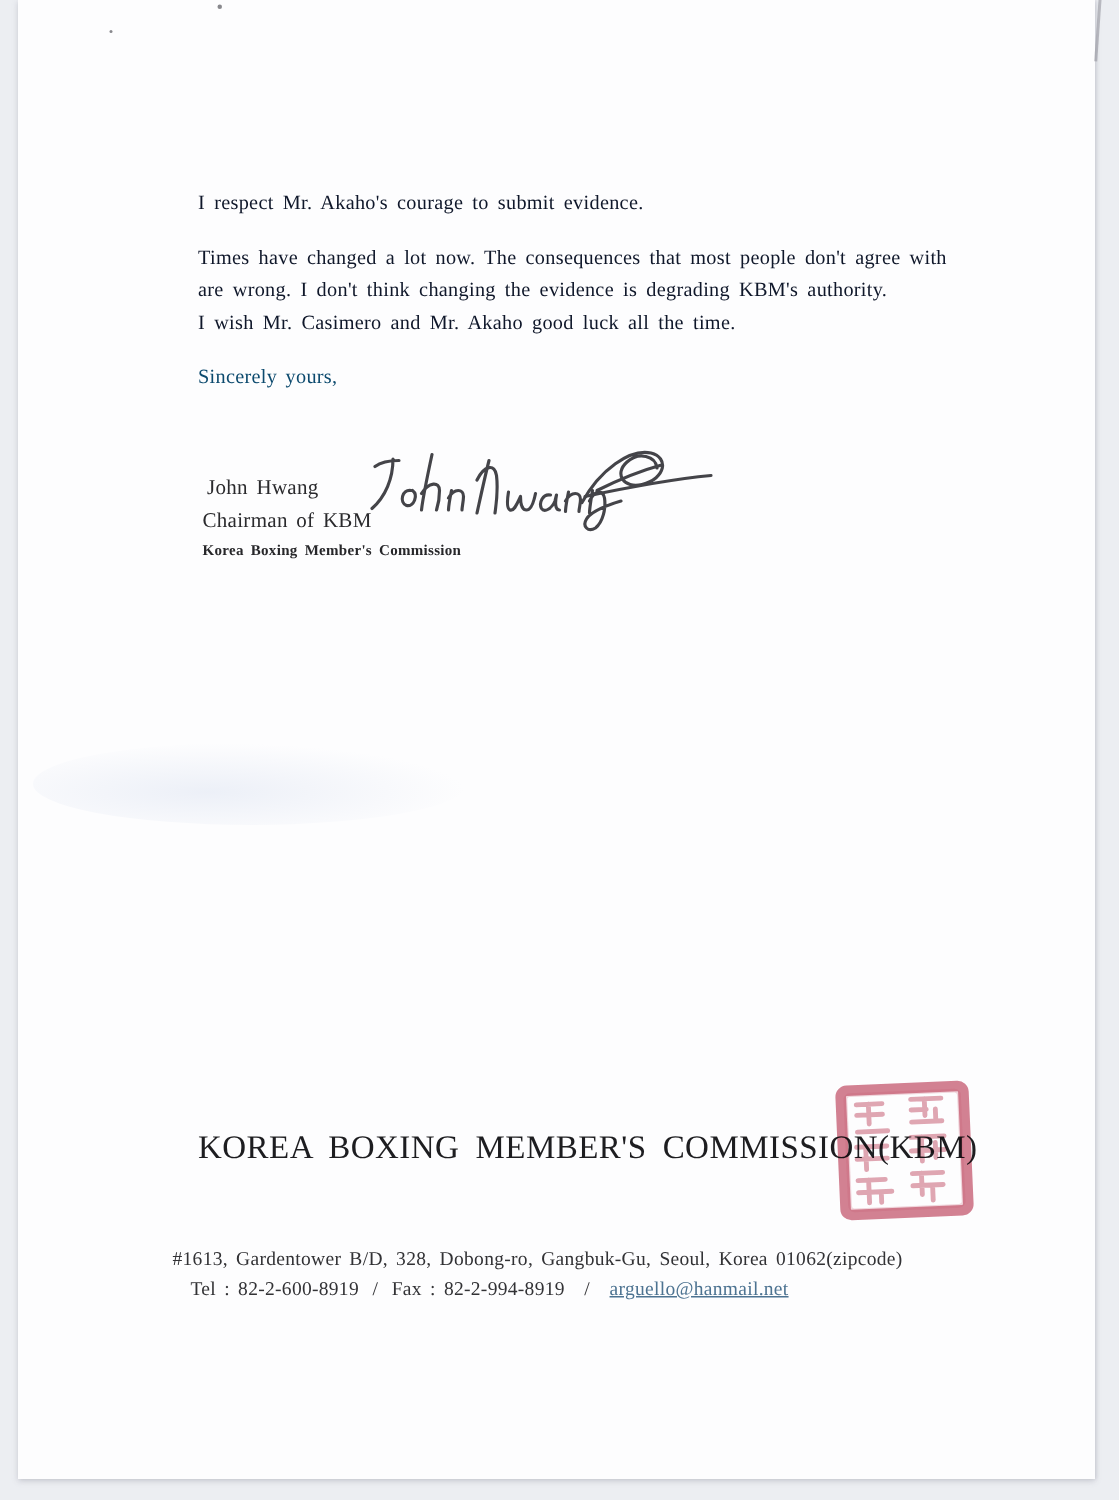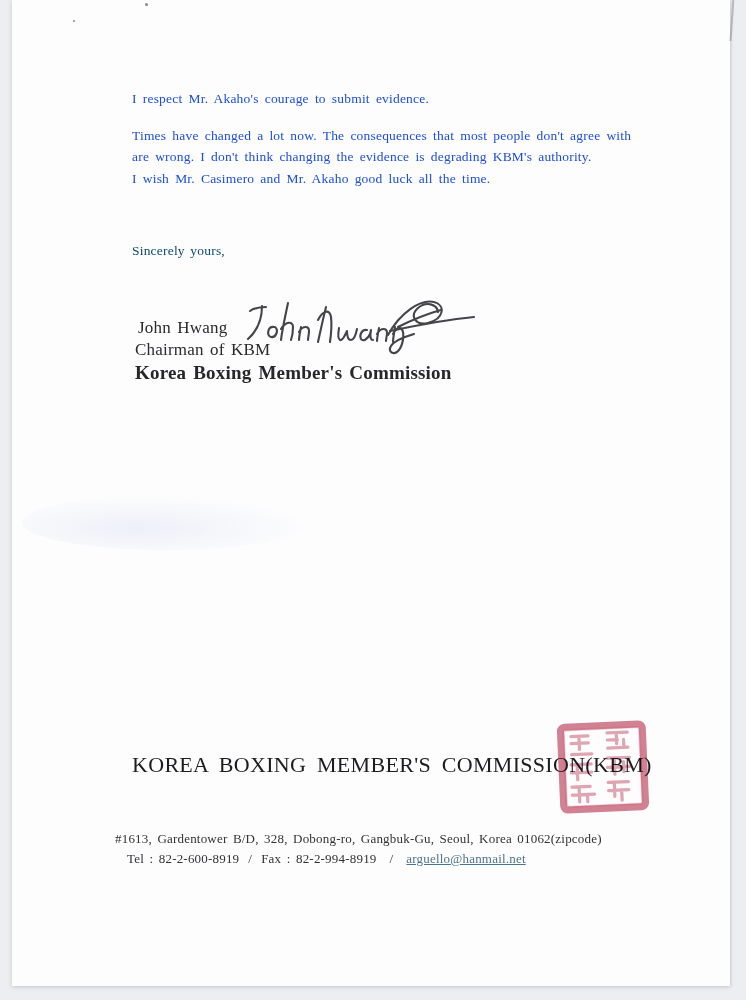--- a/index.html
+++ b/index.html
@@ -16,24 +16,24 @@
   .smudge{
     position:absolute;left:22px;top:495px;width:290px;height:55px;
     background:radial-gradient(ellipse at 40% 60%, rgba(205,215,235,.35), rgba(205,215,235,0) 70%);
     border-radius:50%;
   }
   .speck{position:absolute;background:#4a4a50;border-radius:50%;opacity:.65;}
   .edge-line{
     position:absolute;left:731px;top:-3px;width:2px;height:44px;
     background:#8e8e98;transform:rotate(4deg);opacity:.55;
   }
-  .txt{position:absolute;color:#1d4ed8;font-size:13.5px;letter-spacing:.2px;word-spacing:2.5px;white-space:nowrap;}
+  .txt{position:absolute;color:#0f172a;font-size:13.5px;letter-spacing:.2px;word-spacing:2.5px;white-space:nowrap;margin-top:36px;}
   .closing{position:absolute;color:#0c4a6e;font-size:13.5px;letter-spacing:.2px;word-spacing:2px;white-space:nowrap;}
-  .signer{position:absolute;color:#2a2a2d;font-size:17px;letter-spacing:.2px;word-spacing:2px;white-space:nowrap;}
-  .signer.org{font-weight:700;font-size:19px;color:#27272a;}
+  .signer{position:absolute;color:#2a2a2d;font-size:14px;letter-spacing:.2px;word-spacing:2px;white-space:nowrap;}
+  .signer.org{font-weight:700;font-size:10px;color:#27272a;}
   .sig-svg{position:absolute;left:238px;top:293px;width:240px;height:62px;}
   .org-heading{
     position:absolute;left:132px;top:752px;
     font-size:22px;color:#1d1d20;font-weight:500;
     letter-spacing:.3px;word-spacing:5px;white-space:nowrap;z-index:1;
   }
   .stamp{
     position:absolute;left:556px;top:720px;width:94px;height:94px;
     transform:rotate(-2.5deg);mix-blend-mode:multiply;opacity:.9;z-index:2;
   }

